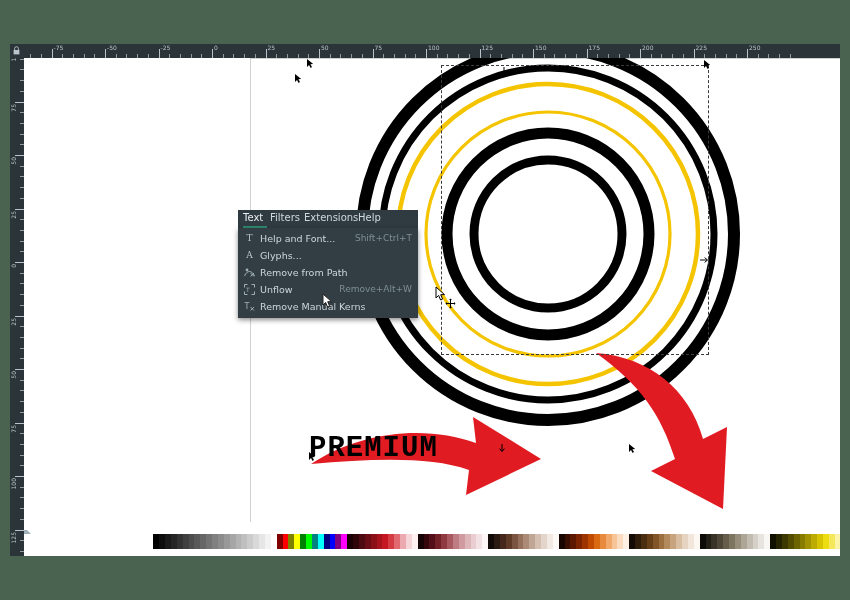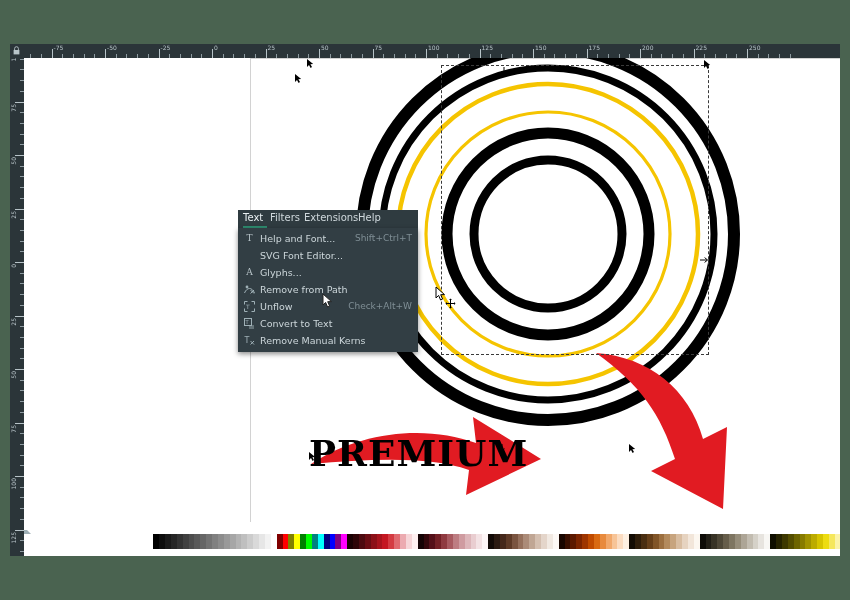--- a/index.html
+++ b/index.html
@@ -325,21 +325,21 @@
           </g>
         </svg>
 
         <svg width="604" height="474" viewBox="0 0 604 474">
           <path d="M60 405 C110 372 175 366 225 384 L222 358 L290 400 L215 436 L218 411 C178 397 120 400 60 405 Z" fill="#e11b22"></path>
           <path d="M345 294 C398 298 438 330 452 380 L476 368 L472 450 L400 412 L424 400 C410 356 390 326 345 294 Z" fill="#e11b22"></path>
         </svg>
 
         <div class="selbox" style="left:190px;top:6px;width:266px;height:288px;"></div>
 
-        <div class="premium" style="left:58px;top:373px;font-size:36px;">PREMIUM</div>
+        <div class="premium" style="left:58px;top:373px;font-size:29px;font-family:Liberation Mono, monospace;">PREMIUM</div>
 
         <svg class="marker" style="left:57px;top:393px;" viewBox="0 0 9 9">
           <path d="M1 0 L1 8 L3 6 L4.6 9 L6 8 L4.4 5.2 L7.2 5 Z" fill="#000"></path>
         </svg>
         <svg class="marker" style="left:377px;top:385px;" viewBox="0 0 9 9">
           <path d="M1 0 L1 8 L3 6 L4.6 9 L6 8 L4.4 5.2 L7.2 5 Z" fill="#000"></path>
         </svg>
         <svg class="marker" style="left:55px;top:0px;" viewBox="0 0 9 9">
           <path d="M1 0 L1 8 L3 6 L4.6 9 L6 8 L4.4 5.2 L7.2 5 Z" fill="#000"></path>
         </svg>
@@ -381,50 +381,38 @@
     <div class="underline"></div>
   </div>
 
   <div class="menu" id="menuList">
       <div class="row">
         <span class="ico" style="color: rgb(185, 197, 202); font-size: 9px; font-family: &quot;DejaVu Serif&quot;, &quot;Liberation Serif&quot;, serif;">T</span>
         <span class="lbl">Help and Font...</span>
         <span class="acc">Shift+Ctrl+T</span>
       </div>
       <div class="row">
-        <span class="ico"></span>
-        <span class="lbl">SVG Font Editor...</span>
-      </div>
-      <div class="row">
         <span class="ico" style="color: rgb(185, 197, 202); font-size: 9px; font-family: &quot;DejaVu Serif&quot;, &quot;Liberation Serif&quot;, serif;">A</span>
         <span class="lbl">Glyphs...</span>
       </div>
       <div class="row">
         <span class="ico"><svg viewBox="0 0 11 11" width="11" height="11">
             <path d="M0.5 9 C3 3 8 3 10.5 9" stroke="#9fb0b6" stroke-width="1" fill="none"></path>
             <circle cx="3" cy="3" r="1.4" fill="#9fb0b6"></circle>
             <path d="M6.5 6 L10 9.5 M10 6 L6.5 9.5" stroke="#9fb0b6" stroke-width="1"></path>
           </svg></span>
         <span class="lbl">Remove from Path</span>
       </div>
       <div class="row">
         <span class="ico"><svg viewBox="0 0 11 11" width="11" height="11">
             <path d="M0.5 0.5 h3 M7.5 0.5 h3 M0.5 0.5 v3 M10.5 0.5 v3 M0.5 10.5 h3 M7.5 10.5 h3 M0.5 7.5 v3 M10.5 7.5 v3" stroke="#9fb0b6" stroke-width="1" fill="none"></path>
             <text x="2" y="8" font-size="6" fill="#9fb0b6">T</text>
           </svg></span>
         <span class="lbl">Unflow</span>
-        <span class="acc">Check+Alt+W</span>
-      </div>
-      <div class="row">
-        <span class="ico"><svg viewBox="0 0 11 11" width="11" height="11">
-            <rect x="0.5" y="0.5" width="7" height="7" fill="none" stroke="#9fb0b6" stroke-width="1"></rect>
-            <text x="1.6" y="6" font-size="5" fill="#9fb0b6">T</text>
-            <path d="M5 8 h5 M5 10 h5" stroke="#9fb0b6" stroke-width="0.9"></path>
-          </svg></span>
-        <span class="lbl">Convert to Text</span>
+        <span class="acc">Remove+Alt+W</span>
       </div>
       <div class="row">
         <span class="ico"><svg viewBox="0 0 11 11" width="11" height="11">
             <text x="0.5" y="8" font-size="8" fill="#9fb0b6">T</text>
             <path d="M6.5 6 L10 9.5 M10 6 L6.5 9.5" stroke="#9fb0b6" stroke-width="1"></path>
           </svg></span>
         <span class="lbl">Remove Manual Kerns</span>
       </div>
     </div>
 

